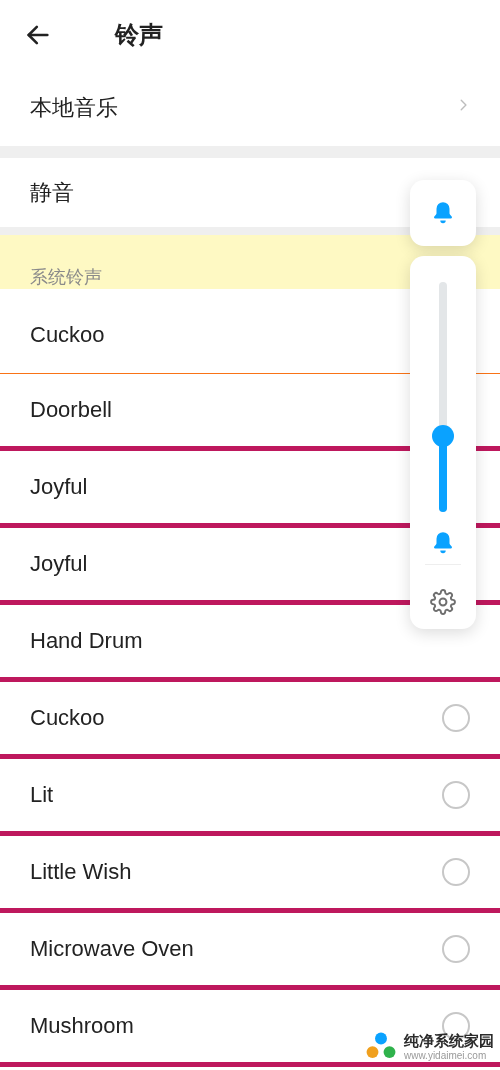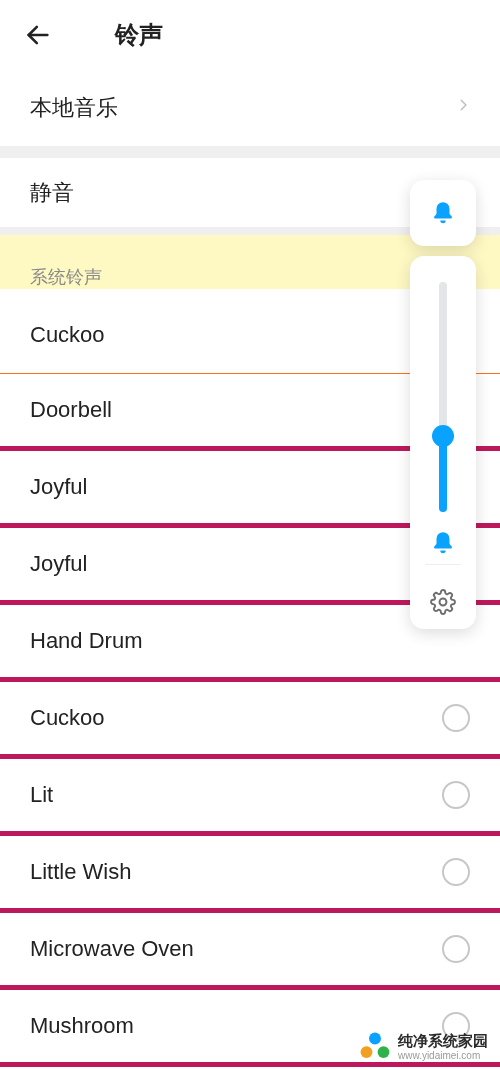--- a/index.html
+++ b/index.html
@@ -23,21 +23,21 @@
   .vol-top, .vol-body { background: #fff; border-radius: 14px; box-shadow: 0 4px 16px rgba(0,0,0,0.14); display: flex; flex-direction: column; align-items: center; }
   .vol-top { height: 66px; justify-content: center; }
   .vol-body { padding: 20px 0 14px 0; }
   .bell { width: 26px; height: 26px; }
   .slider-wrap { position: relative; width: 8px; height: 230px; background: #e3e6e8; border-radius: 4px; margin: 6px 0 18px 0; }
   .slider-fill { position: absolute; bottom: 0; left: 0; width: 8px; background: #0aa2ff; border-radius: 4px; }
   .slider-thumb { position: absolute; left: 50%; transform: translate(-50%, 50%); width: 22px; height: 22px; background: #0aa2ff; border-radius: 50%; }
   .gear { width: 26px; height: 26px; margin-top: 14px; }
   .divider-in-panel { width: 36px; height: 1px; background: #eee; margin: 8px 0 10px 0; }
   
-  .wm { position: absolute; right: 12px; bottom: 6px; display: flex; align-items: center; gap: 6px; }
+  .wm { position: absolute; right: 6px; bottom: 6px; display: flex; align-items: center; gap: 6px; }
   .wm .logo { width: 34px; height: 34px; }
   .wm .txt { display: flex; flex-direction: column; line-height: 1.1; }
   .wm .t1 { font-size: 15px; font-weight: 700; color: #2b2b2b; }
   .wm .t2 { font-size: 10px; color: #9a9a9a; }
 </style>
 </head>
 <body>
 
 <div class="screen">
 

